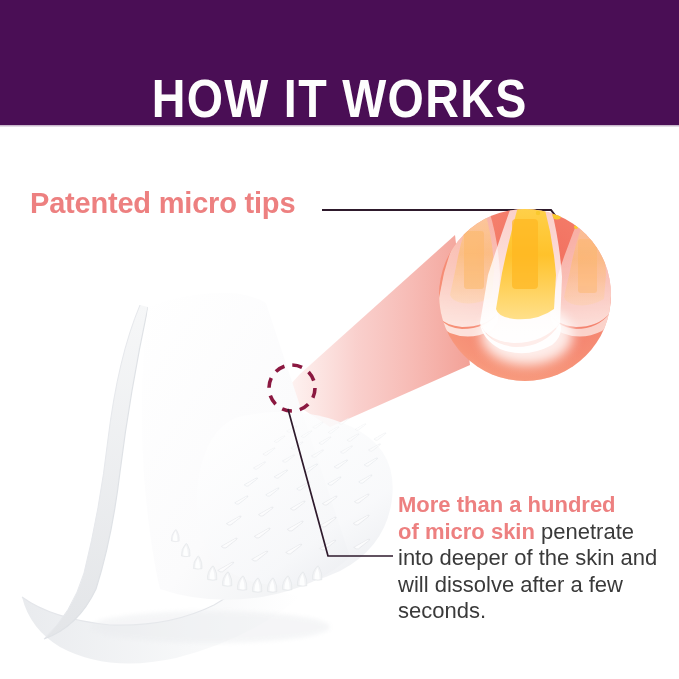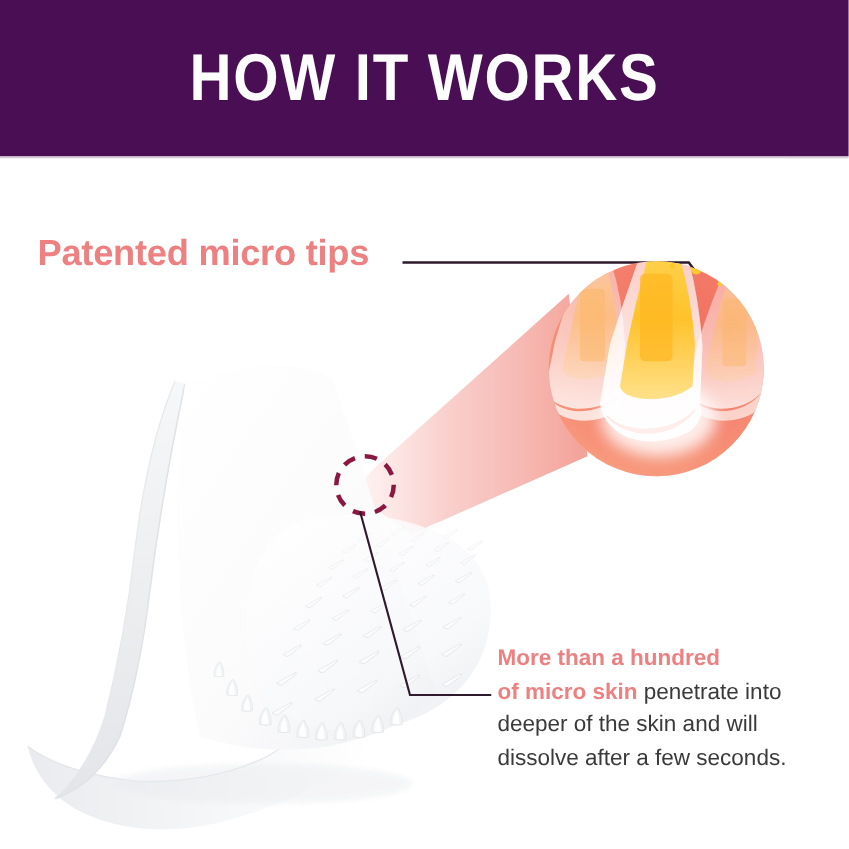--- a/index.html
+++ b/index.html
@@ -8,21 +8,21 @@
     font-family:"Liberation Sans", sans-serif;
     background:#ffffff;
     position:relative;
     overflow:hidden;
   }
 
   
   #header-banner{
     position:absolute; left:0; top:0; width:679px; height:125px;
     background:#4a0e55;
-    display:flex; align-items:center; justify-content:center;
+    display:flex; align-items:flex-end; justify-content:center;
   }
   #page-title{
     color:#fdfdfd;
     font-size:53px;
     font-weight:bold;
     letter-spacing:1.5px;
     line-height:1;
     transform:scaleX(0.88);
     transform-origin:center;
     white-space:nowrap;
@@ -42,23 +42,22 @@
   
   #callout-top{
     position:absolute; left:30px; top:60px;
     font-size:29px; font-weight:600; color:#ed8080;
     white-space:nowrap; letter-spacing:-.2px;
   }
 
   
   #callout-body{
     position:absolute; left:398px; top:365px; width:268px;
-    font-size:18px; line-height:26.5px; color:#3a3a3a;
+    font-size:22px; line-height:26.5px; color:#3a3a3a;
     font-weight:500;
-    margin-top:21px;
   }
   #callout-body .hl{ color:#ed8080; font-weight:700; }
 
   
   #art{ position:absolute; left:0; top:0; width:679px; height:552px; }
 </style>
 </head>
 <body>
 
 <div id="header-banner">

